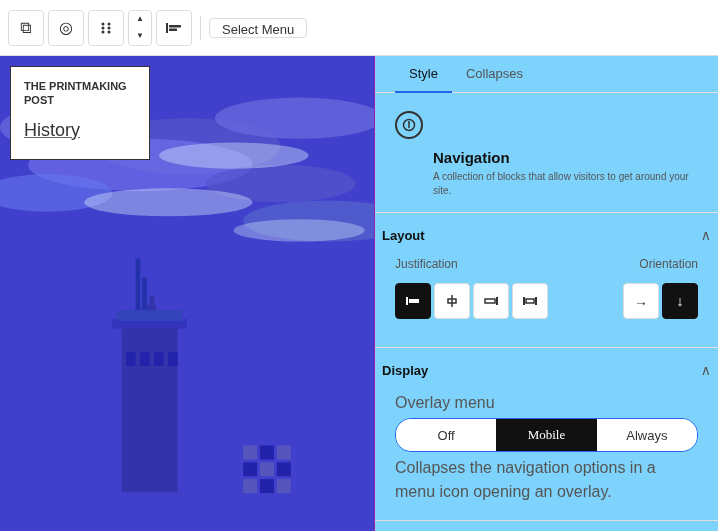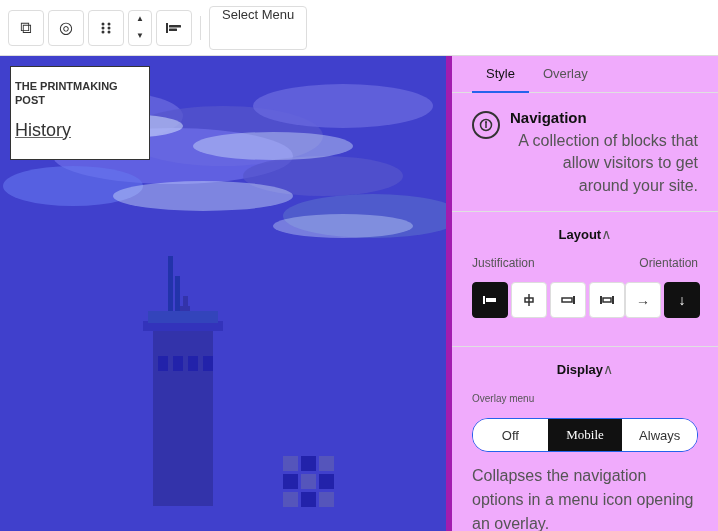--- a/index.html
+++ b/index.html
@@ -56,30 +56,30 @@
     .toolbar-arrows span {
       flex: 1;
       display: flex;
       align-items: center;
       justify-content: center;
       font-size: 8px;
       color: #333;
       line-height: 1;
     }
     .select-menu-btn {
-      height: 44px;
+      height: 20px;
       padding: 0 12px;
       border: 1px solid #ddd;
       border-radius: 4px;
       background: #fff;
       font-size: 13px;
       color: #333;
       cursor: pointer;
       display: flex;
-      align-items: flex-start;
+      align-items: flex-end;
       gap: 6px;
     }
 
     
     .main-area {
       display: flex;
       flex: 1;
       overflow: hidden;
     }
 
@@ -90,21 +90,21 @@
       overflow: hidden;
     }
 
     
     .nav-sidebar {
       position: absolute;
       top: 10px;
       left: 10px;
       background: #fff;
       border: 1px solid #333;
-      padding: 12px 4px;
+      padding: 12px 13px;
       width: 140px;
       z-index: 10;
     }
     .nav-site-name {
       font-size: 11px;
       font-weight: 700;
       text-transform: uppercase;
       color: #333;
       line-height: 1.3;
       margin-bottom: 10px;
@@ -130,23 +130,23 @@
       background: #4040cc;
       overflow: hidden;
     }
     .canvas-bg svg {
       width: 100%;
       height: 100%;
     }
 
     
     .right-panel {
-      width: 272px;
-      background: #f0abfc;
-      border-left: 6px solid #a21caf;
+      width: 344px;
+      background: #7dd3fc;
+      border-left: 1px solid #a21caf;
       overflow-y: auto;
       flex-shrink: 0;
     }
 
     
     .panel-header {
       padding: 16px 20px 14px;
       border-bottom: 1px solid #e0e0e0;
       display: flex;
       align-items: flex-start;
@@ -162,36 +162,36 @@
       justify-content: center;
       flex-shrink: 0;
       margin-top: 2px;
       font-size: 14px;
     }
     .panel-header-text h2 {
       font-size: 15px;
       font-weight: 600;
       color: #111;
       margin-bottom: 4px;
+      margin-top: 40px;
     }
     .panel-header-text p {
-      font-size: 16px;
+      font-size: 10px;
       color: #555;
       line-height: 1.4;
-      text-align: right;
     }
 
     
     .panel-section {
       border-bottom: 1px solid #e0e0e0;
     }
     .panel-section-header {
       display: flex;
       align-items: center;
-      justify-content: center;
+      justify-content: space-between;
       padding: 14px 7px;
       cursor: pointer;
     }
     .panel-section-header h3 {
       font-size: 13px;
       font-weight: 600;
       color: #111;
     }
     .panel-section-header .chevron {
       font-size: 14px;
@@ -232,31 +232,31 @@
       color: #333;
     }
     .icon-btn.active {
       background: #111;
       color: #fff;
       border-color: #111;
     }
 
     
     .overlay-menu-label {
-      font-size: 10px;
-      color: #555;
-      margin-bottom: 14px;
+      font-size: 16px;
+      color: #555;
+      margin-bottom: 6px;
       margin-top: 2px;
     }
     .toggle-group {
       display: flex;
       border: 1.5px solid #2563eb;
       border-radius: 16px;
       overflow: hidden;
-      margin-bottom: 12px;
+      margin-bottom: 4px;
     }
     .toggle-btn {
       flex: 1;
       padding: 8px 0;
       border: none;
       background: #fff;
       font-size: 13px;
       color: #333;
       cursor: pointer;
       font-weight: 500;
@@ -380,21 +380,21 @@
     </div>
   </div>
 
   <div class="right-panel">
 
     <div class="panel-tab-bar">
       <div class="panel-tab active">
         <span>Style</span>
       </div>
       <div class="panel-tab">
-        <span>Overlay</span>
+        <span>Collapses</span>
       </div>
     </div>
 
     <div class="panel-header">
       <div class="panel-header-icon">
         <svg width="14" height="14" viewBox="0 0 14 14" fill="none">
           <circle cx="7" cy="7" r="5.5" stroke="#333" stroke-width="1.5" fill="none"></circle>
           <line x1="7" y1="4" x2="7" y2="10" stroke="#333" stroke-width="1.5"></line>
           <circle cx="7" cy="4" r="1" fill="#333"></circle>
         </svg>

